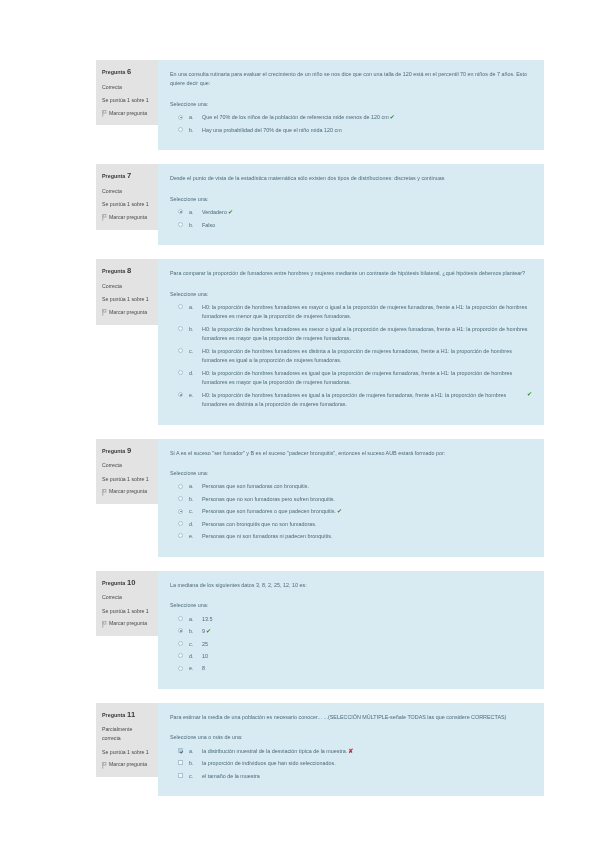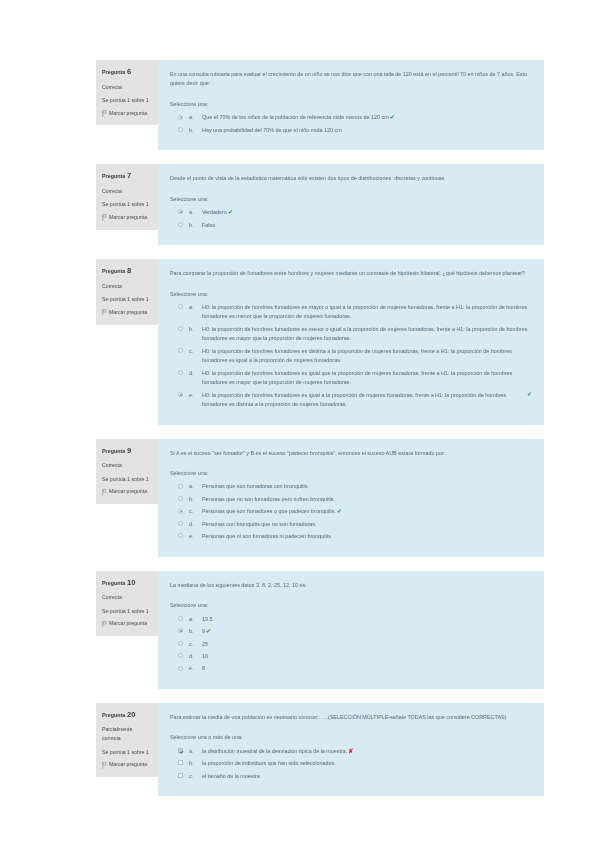--- a/index.html
+++ b/index.html
@@ -340,21 +340,21 @@
         </div>
         <div class="opt">
           <span class="opt-ctrl radio"></span>
           <span class="opt-letter">e.</span>
           <span class="opt-text">8</span>
         </div>
       </div>
     </div>
     <div class="question">
       <div class="q-info">
-        <div class="q-info-num">Pregunta <span class="num">20</span></div>
+        <div class="q-info-num">Pregunta <span class="num">11</span></div>
         <div class="q-info-state">Parcialmente correcta</div>
         <div class="q-info-grade">Se puntúa 1 sobre 1</div>
         <div class="q-flag">
           <span class="flag-icon"><svg viewBox="0 0 10 14" width="5" height="7" xmlns="http://www.w3.org/2000/svg">
               <path d="M1.5 0.5 L1.5 13.5" stroke="#8a8a8a" stroke-width="1.2" fill="none"></path>
               <path d="M2.2 1 L8.5 1 L7 3.6 L8.5 6.2 L2.2 6.2 Z" fill="none" stroke="#8a8a8a" stroke-width="1.1"></path>
             </svg></span>
           <span class="flag-text">Marcar pregunta</span>
         </div>
       </div>

